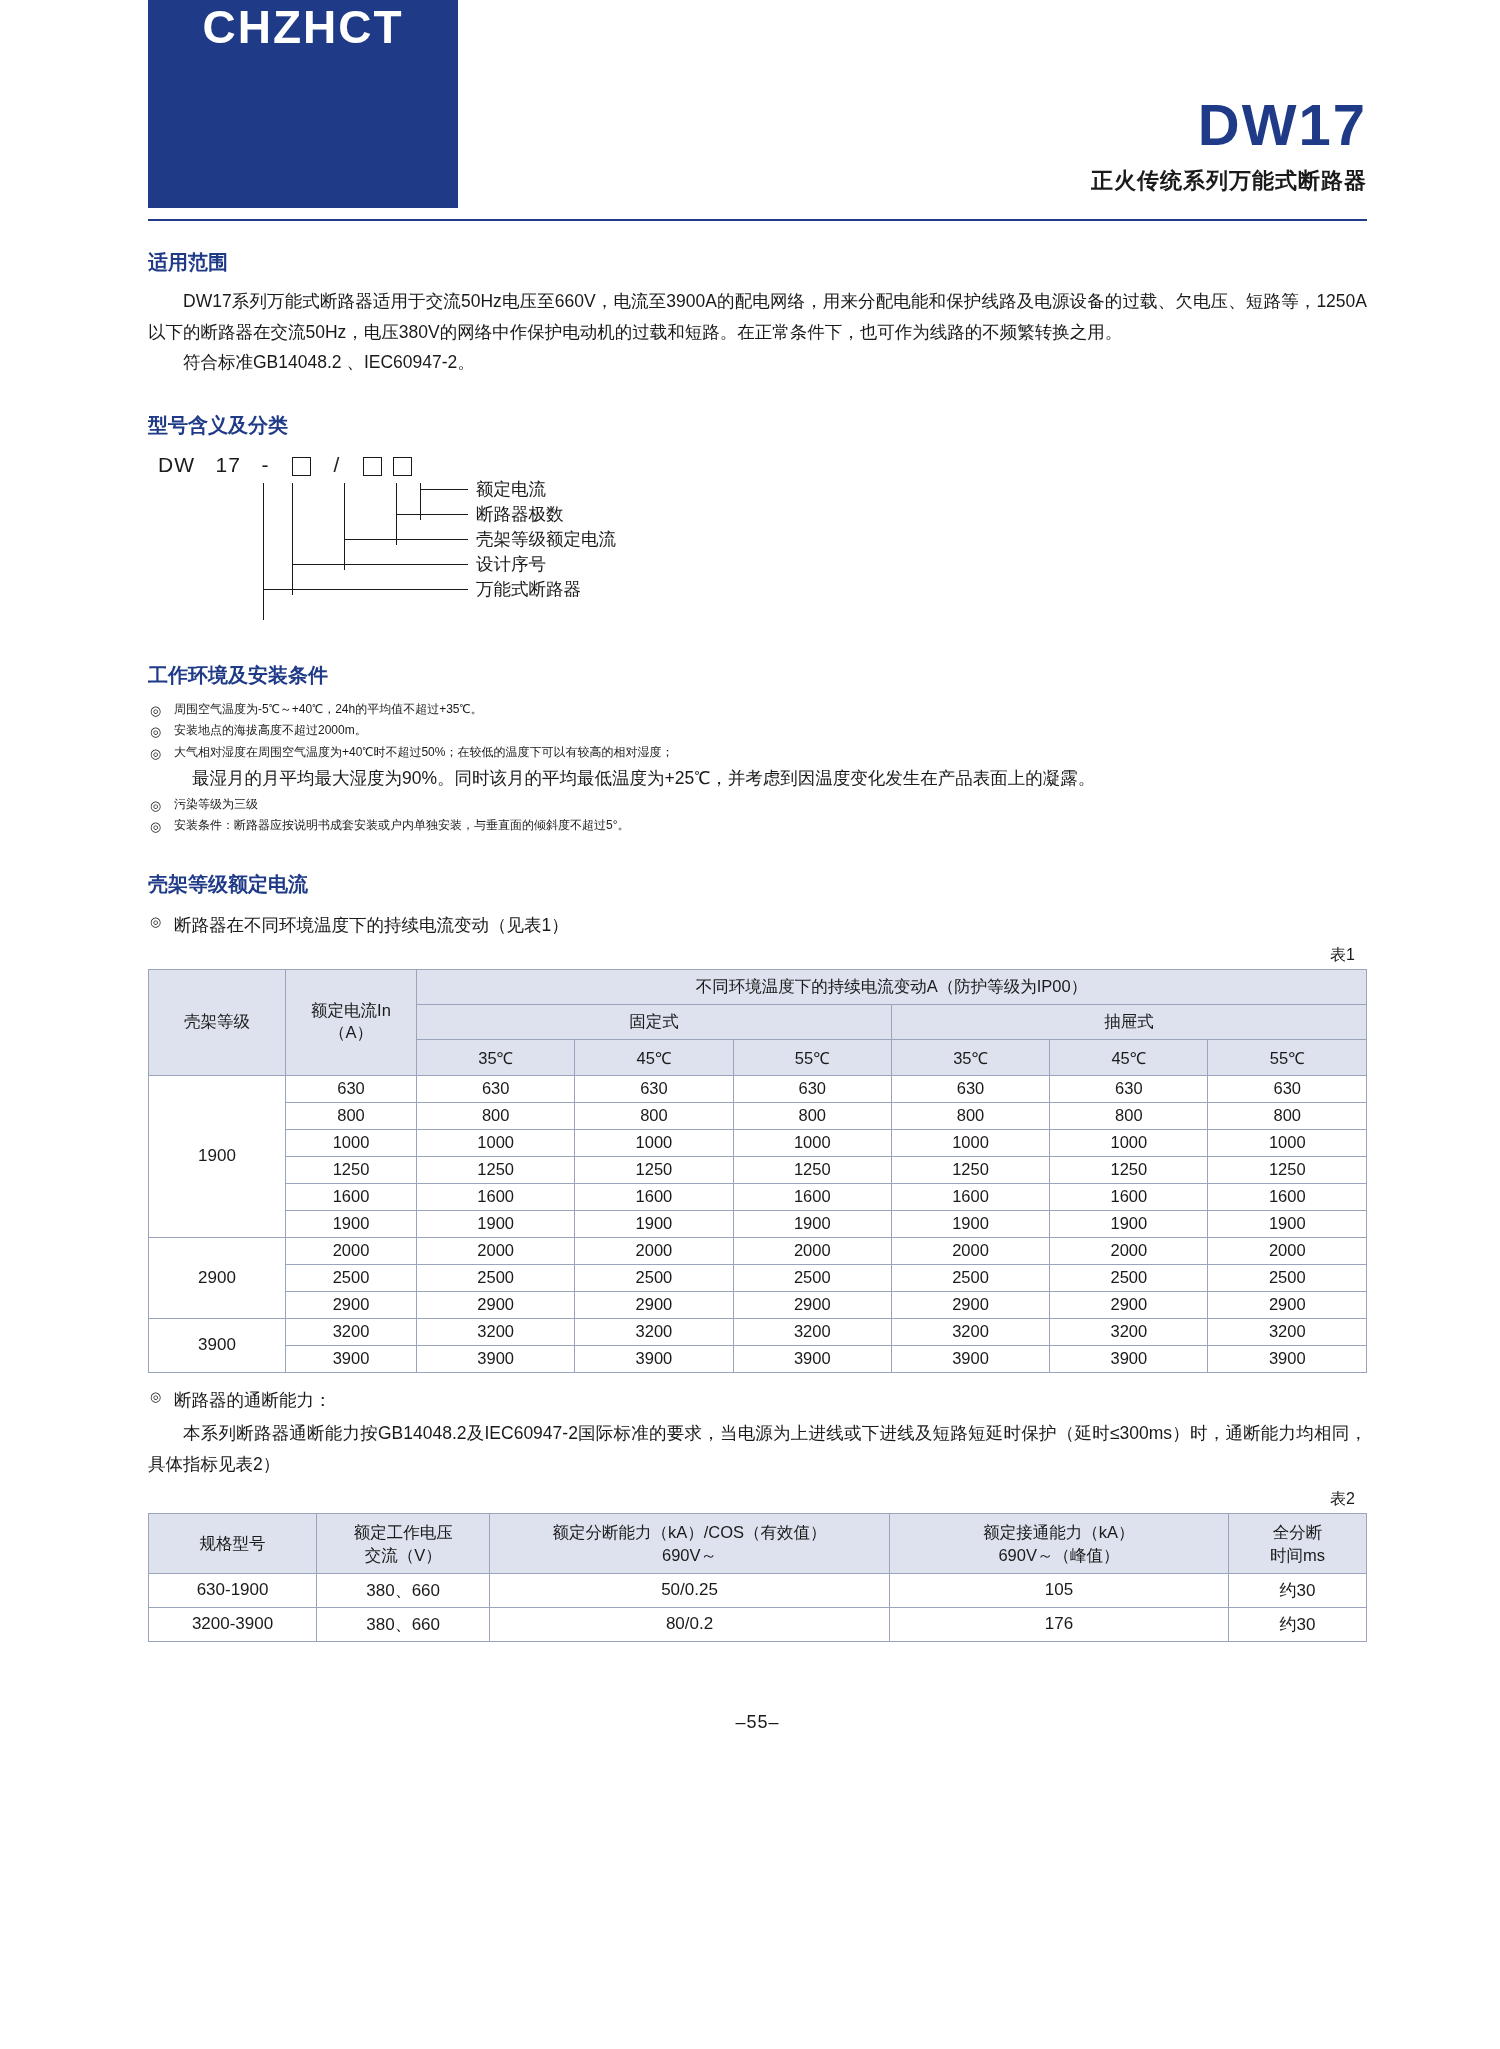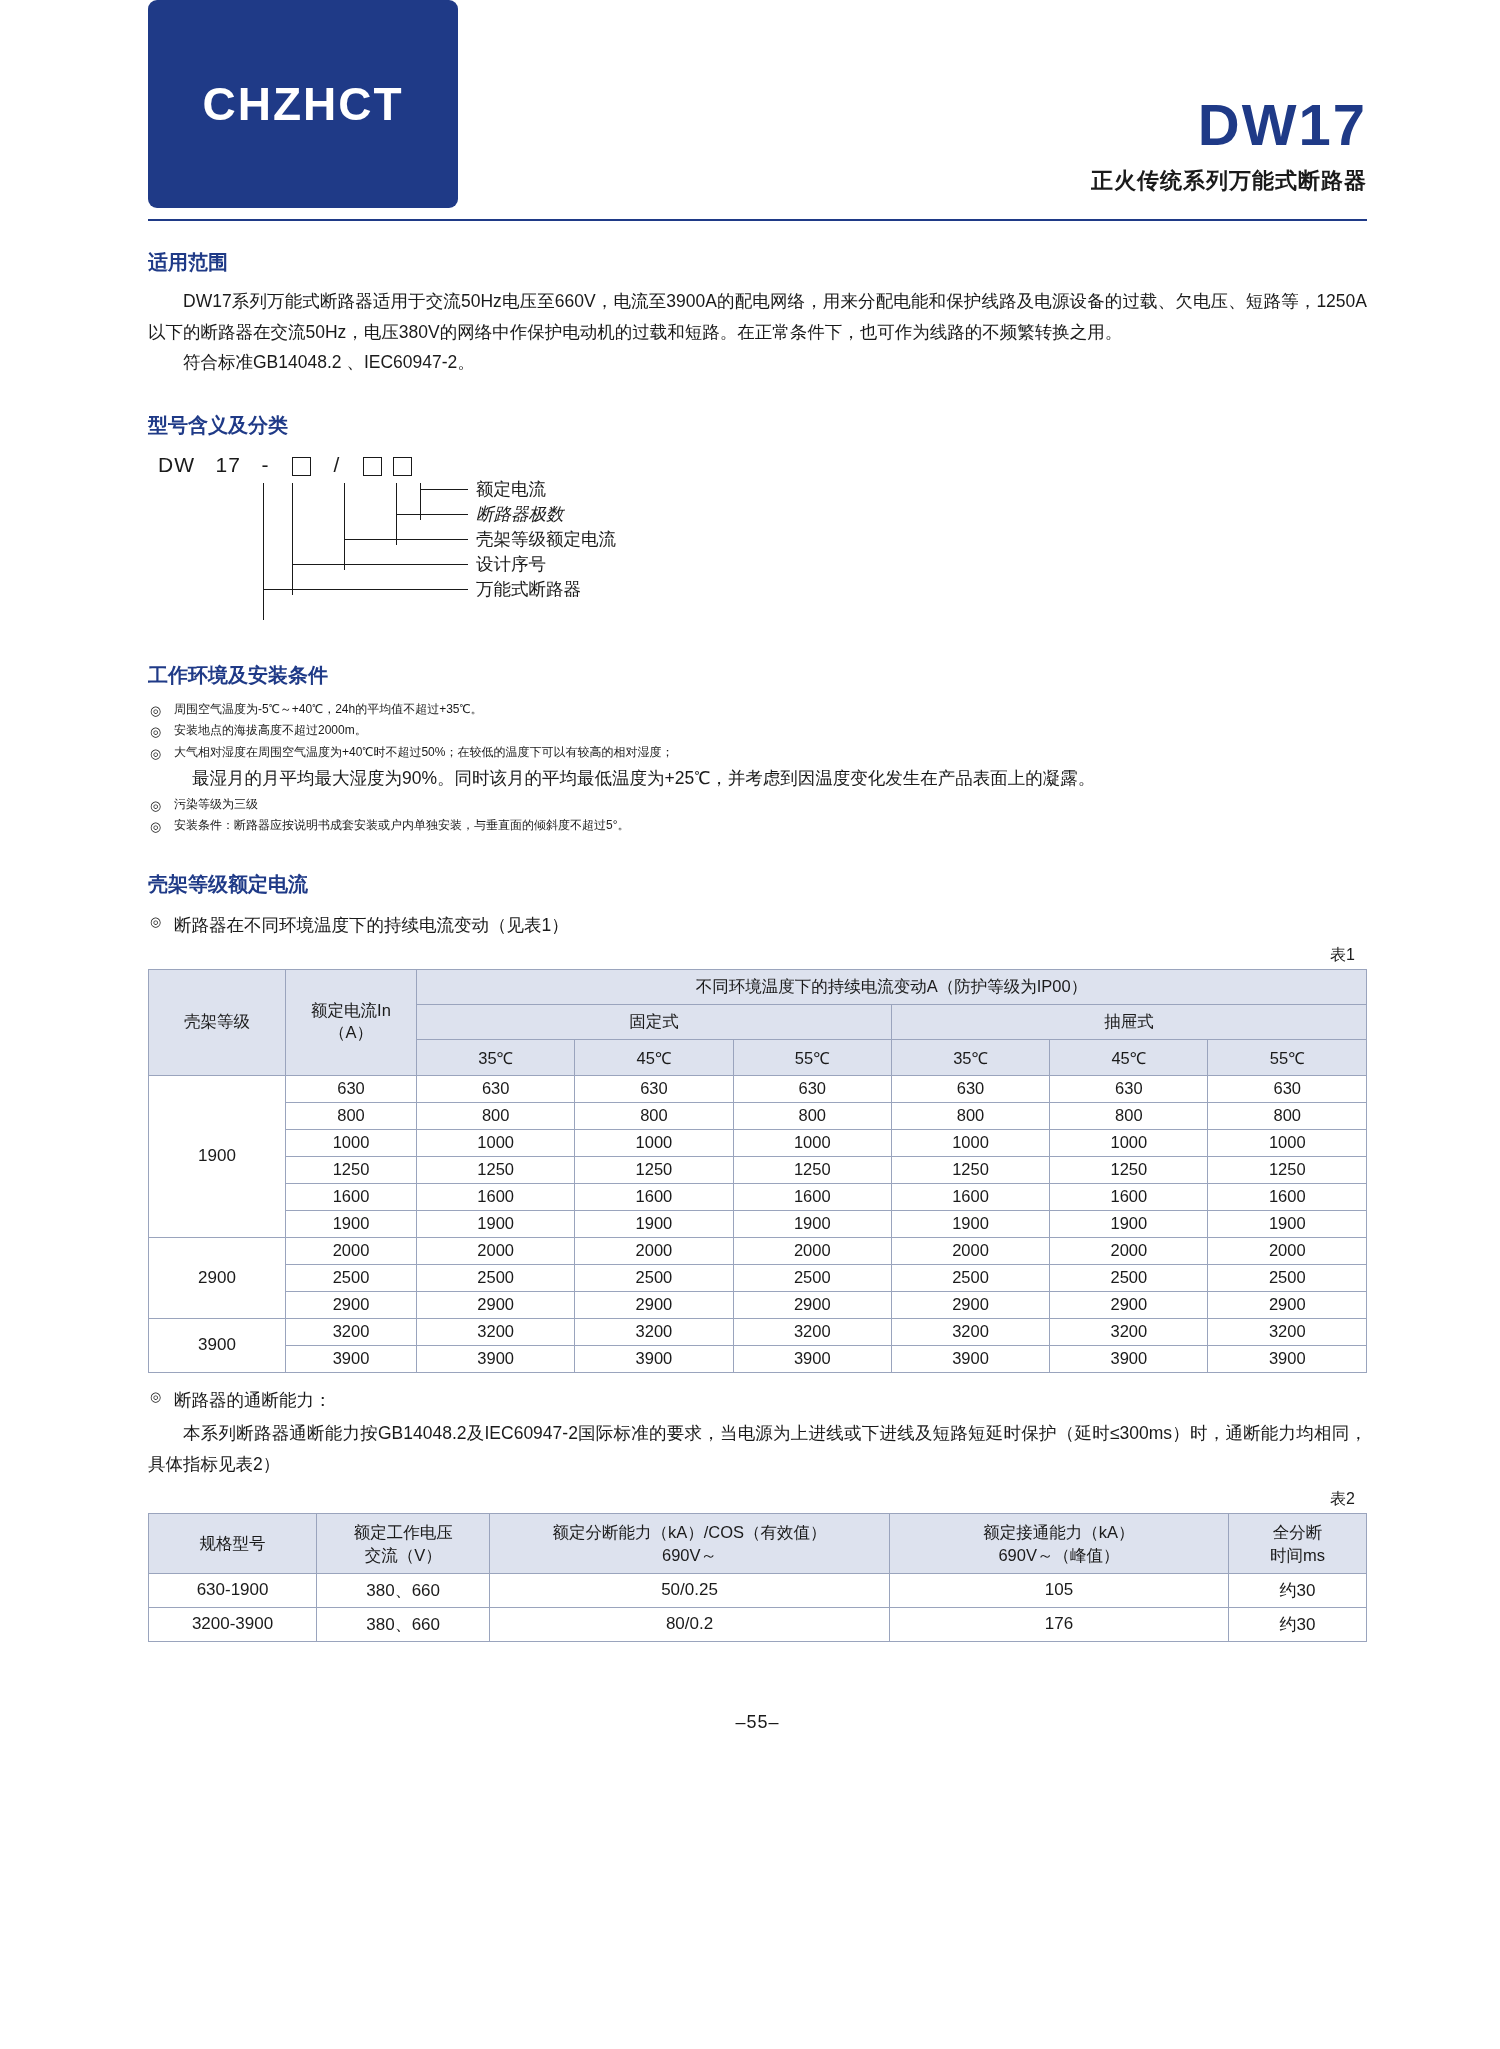--- a/index.html
+++ b/index.html
@@ -11,21 +11,21 @@
     color:#1a1a1a;
     position:relative;
   }
   .page { position:relative; width:1500px; min-height:2049px; }
 
   
   .header { position:relative; height:215px; }
   .logo-block {
     position:absolute; left:148px; top:0; width:310px; height:208px;
     background:#1f3a87;
-    display:flex; align-items:center; justify-content:center;border-radius:9px;
+    display:flex; justify-content:center;
   }
   .logo-text {
     color:#ffffff; font-size:46px; font-weight:bold; letter-spacing:2px;
     font-family:"Liberation Sans", sans-serif;
   }
   .header-right {
     position:absolute; right:133px; top:96px; text-align:right;
   }
   .header-title {
     font-size:58px; font-weight:bold; color:#1f3a87; letter-spacing:2px;
@@ -139,21 +139,21 @@
       <div class="lead-line" style="left:248px; top:30px; width:1.4px; height:62px;"></div>
       <div class="lead-line" style="left:272px; top:30px; width:1.4px; height:37px;"></div>
 
       <div class="lead-line" style="left:272px; top:36px; width:48px; height:1.4px;"></div>
       <div class="lead-line" style="left:248px; top:61px; width:72px; height:1.4px;"></div>
       <div class="lead-line" style="left:196px; top:86px; width:124px; height:1.4px;"></div>
       <div class="lead-line" style="left:144px; top:111px; width:176px; height:1.4px;"></div>
       <div class="lead-line" style="left:115px; top:136px; width:205px; height:1.4px;"></div>
 
       <div class="lead-label" style="left:328px; top:24px;">额定电流</div>
-      <div class="lead-label" style="left:328px; top:49px;font-style:italic;">断路器极数</div>
+      <div class="lead-label" style="left:328px; top:49px;">断路器极数</div>
       <div class="lead-label" style="left:328px; top:74px;">壳架等级额定电流</div>
       <div class="lead-label" style="left:328px; top:99px;">设计序号</div>
       <div class="lead-label" style="left:328px; top:124px;">万能式断路器</div>
     </div>
 
     <div class="sec-title">工作环境及安装条件</div>
     <div class="bullet-list">
       <div class="bullet-item">周围空气温度为-5℃～+40℃，24h的平均值不超过+35℃。</div>
       <div class="bullet-item">安装地点的海拔高度不超过2000m。</div>
       <div class="bullet-item">大气相对湿度在周围空气温度为+40℃时不超过50%；在较低的温度下可以有较高的相对湿度；</div>

